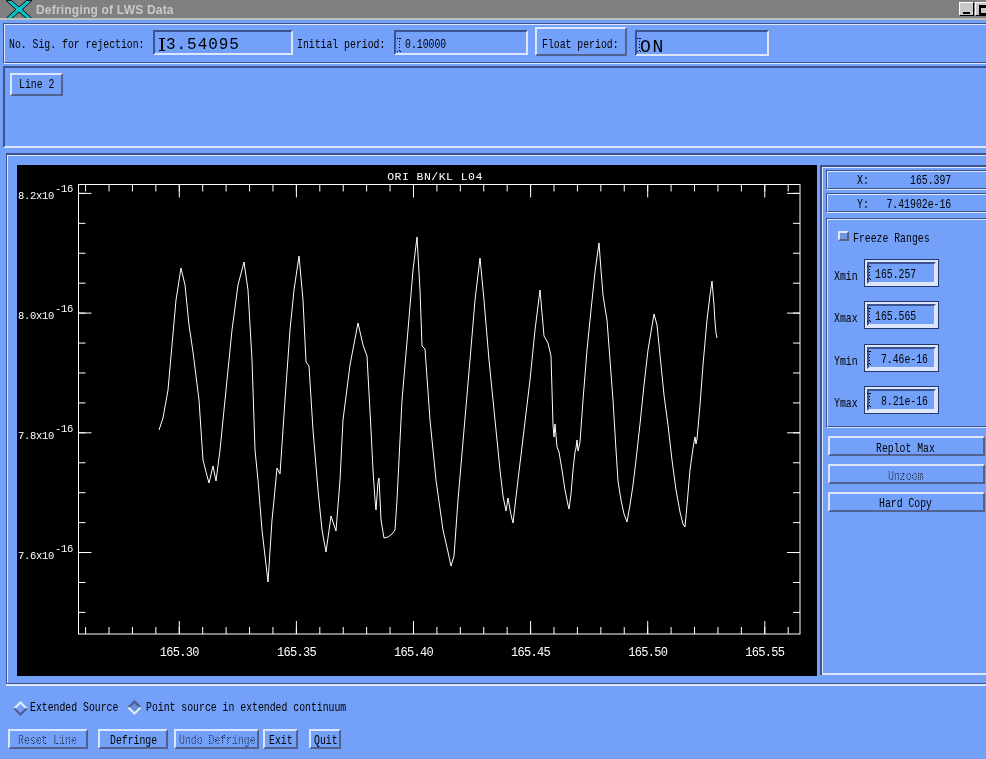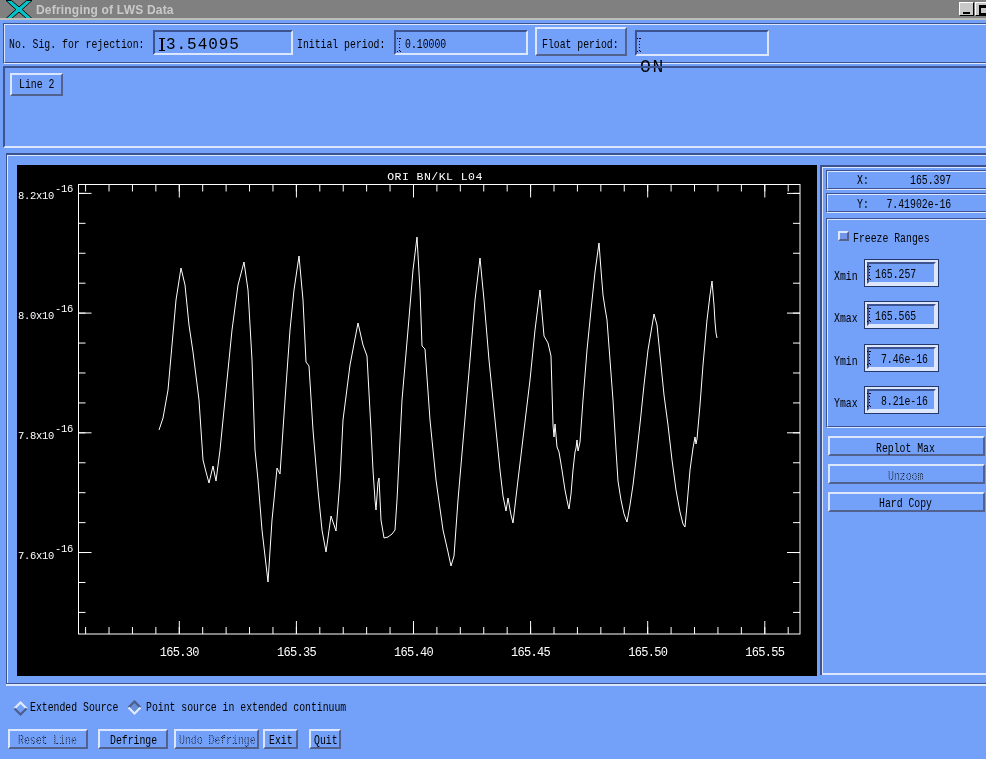--- a/index.html
+++ b/index.html
@@ -46,21 +46,21 @@
   </div>
 <div class="abs t" style="left:9px;top:38px;">No. Sig. for rejection:</div>
 <div class="abs fld" style="left:153px;top:30px;width:136px;height:21px;"></div>
 <div class="abs" style="left:166px;top:37px;font:16px/1 'Liberation Mono';letter-spacing:0.95px;">3.54095</div>
 <div class="abs t" style="left:297px;top:38px;">Initial period:</div>
 <div class="abs fld" style="left:394px;top:30px;width:130px;height:21px;"></div>
 <div class="abs t" style="left:405px;top:38px;">0.10000</div>
 <div class="abs btn" style="left:535px;top:27px;width:88px;height:25px;"></div>
 <div class="abs t" style="left:542px;top:38px;">Float period:</div>
 <div class="abs fld" style="left:635px;top:30px;width:130px;height:22px;"></div>
-<div class="abs" style="left:640px;top:38px;font:18px/1 'Liberation Mono';letter-spacing:1.6px;margin-top:20px;">ON</div>
+<div class="abs" style="left:640px;top:38px;font:18px/1 'Liberation Mono';letter-spacing:1.6px;">ON</div>
 
 <div class="abs sunk2" style="left:3px;top:66px;width:984px;height:78px;"></div>
 <div class="abs btn" style="left:10px;top:73px;width:49px;height:19px;"></div>
 <div class="abs t" style="left:19px;top:78px;">Line 2</div>
 
 <div class="abs" style="left:6px;top:153px;width:980px;height:2px;background:#3D5390;"></div>
 <div class="abs" style="left:6px;top:155px;width:980px;height:1px;background:#DCE7FE;"></div>
 <div class="abs" style="left:6px;top:153px;width:1px;height:532px;background:#3D5390;"></div>
 <div class="abs" style="left:7px;top:155px;width:1px;height:529px;background:#DCE7FE;"></div>
 <div class="abs" style="left:6px;top:683px;width:980px;height:1px;background:#3D5390;"></div>

